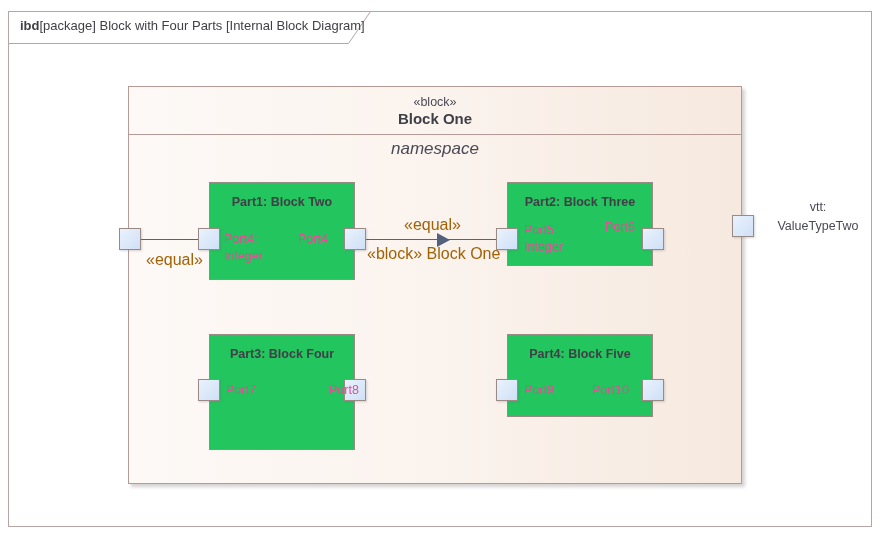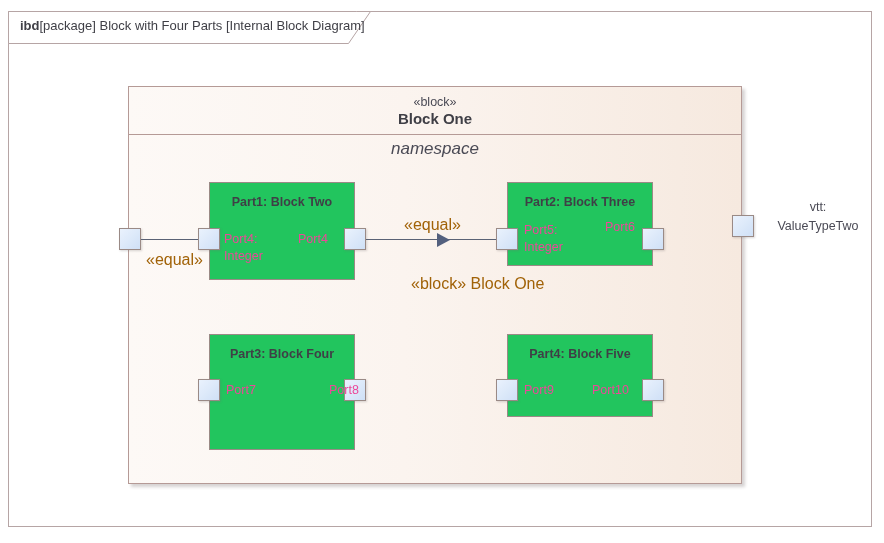--- a/index.html
+++ b/index.html
@@ -123,20 +123,20 @@
 
   <div class="port" style="left:119px;top:228px;"></div>
   <div class="port" style="left:732px;top:215px;"></div>
 
   <div class="conn conn-h" style="left:141px;top:239px;width:57px;"></div>
   <div class="conn-label" style="left:146px;top:252px;">«equal»</div>
 
   <div class="conn conn-h" style="left:366px;top:239px;width:130px;"></div>
   <div class="arrowhead" style="left:437px;top:233px;"></div>
   <div class="conn-label" style="left:404px;top:217px;">«equal»</div>
-  <div class="conn-label" style="left:367px;top:276px;margin-left:44px;">«block» Block One</div>
+  <div class="conn-label" style="left:367px;top:246px;">«block» Block One</div>
 
   <div class="vlabel" style="left:762px;top:198px;width:112px;">
     <div>vtt:</div>
     <div>ValueTypeTwo</div>
   </div>
 
 </div>
 
 </body></html>

